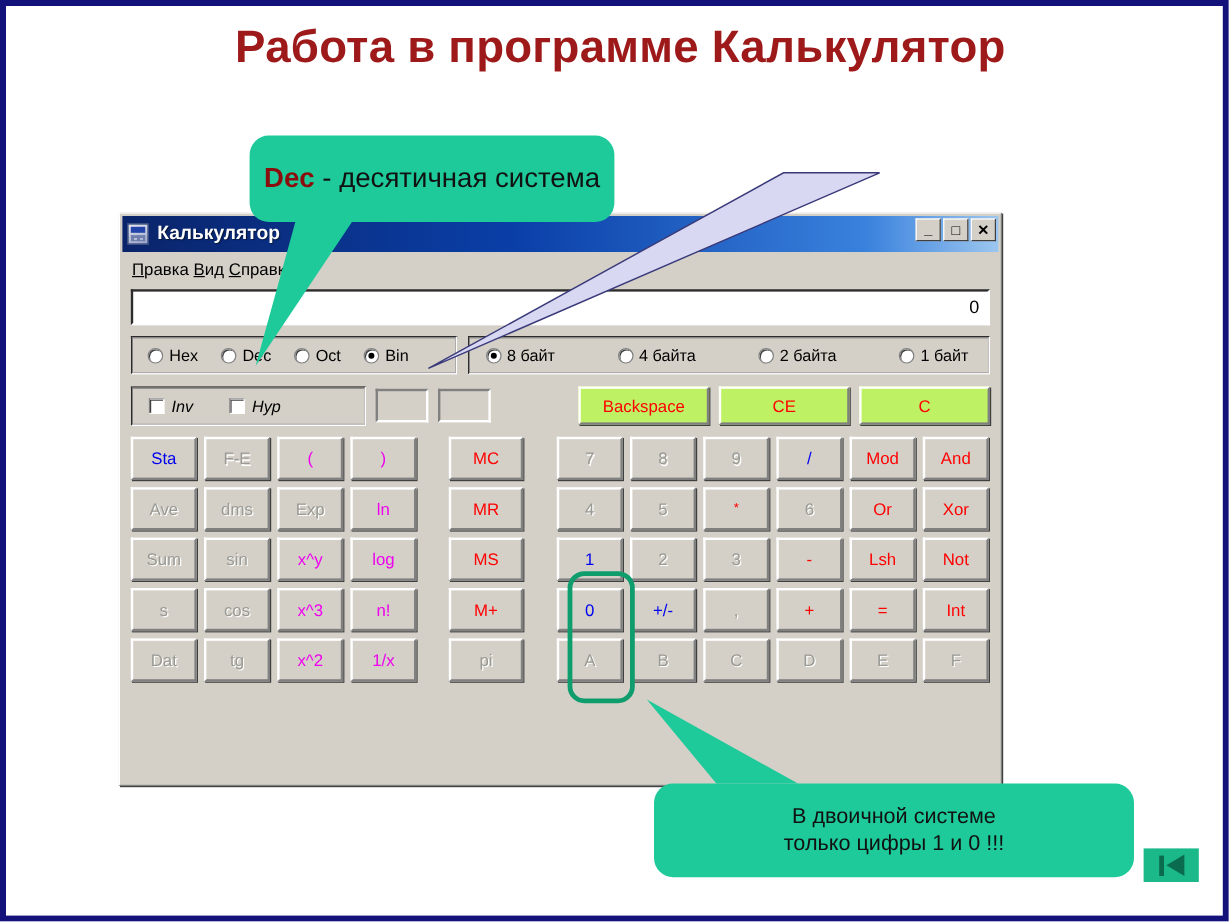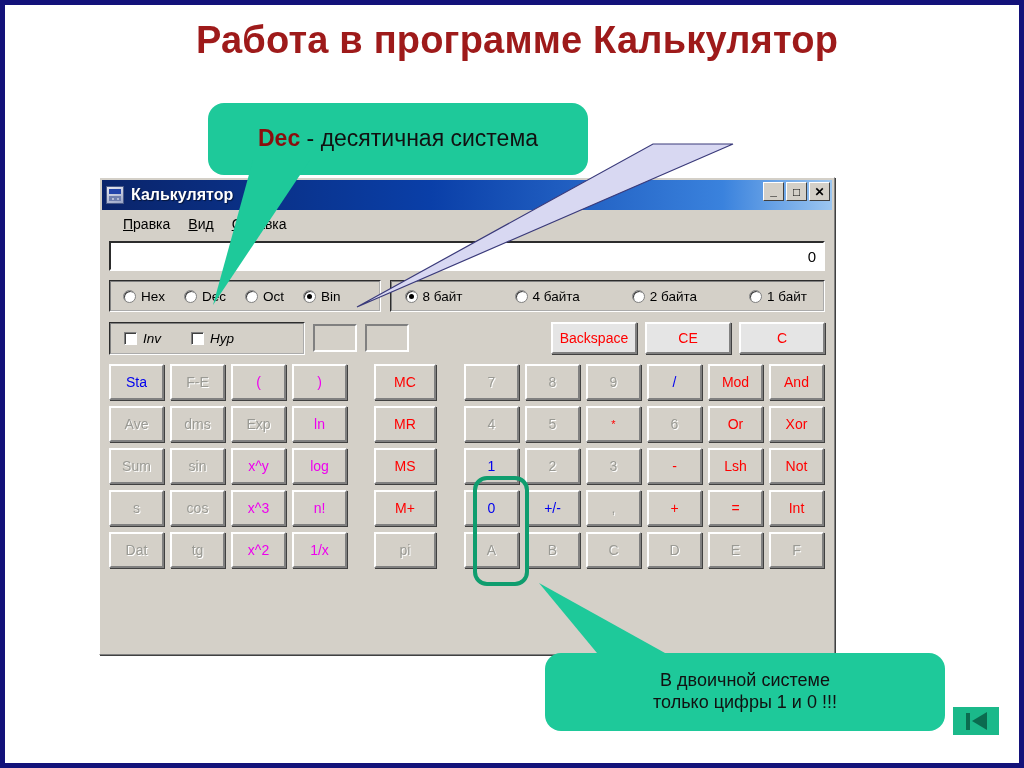--- a/index.html
+++ b/index.html
@@ -105,24 +105,24 @@
     left: 0; top: 0; right: 0; bottom: 0;
     display: flex; align-items: center; justify-content: center;
     font-size: 12px; color: #000; line-height: 1;
     font-family: "Liberation Sans", sans-serif;
     font-weight: bold;
   }
   .tb-btn.min .glyph { align-items: flex-end; padding-bottom: 3px; }
 
   #menubar {
     height: 22px;
-    margin: 3px 3px 0 16px;
-    display: flex;
-    align-items: center;
-    gap: 18px;
+    margin: 3px 3px 0 3px;
+    display: flex;
+    align-items: center;
+    gap: 4px;
     padding-left: 7px;
     font-size: 14px;
     color: #000;
   }
   .menu-item { cursor: default; white-space: nowrap; }
   .menu-item .ul { text-decoration: underline; }
 
   #display {
     margin: 6px 9px 0 9px;
     height: 30px;
@@ -221,22 +221,22 @@
   }
   .indicator {
     width: 44px; height: 28px;
     background: #d4d0c8;
     border: 2px solid;
     border-color: #808080 #ffffff #ffffff #808080;
     box-sizing: border-box;
   }
   #midrow .spacer { flex: 1; }
   .action-btn {
-    width: 86px; height: 32px;
-    background: #e5e5e5;
+    width: 109px; height: 32px;
+    background: #bef264;
     border: 2px solid;
     border-color: #ffffff #808080 #808080 #ffffff;
     box-sizing: border-box;
     display: flex; align-items: center; justify-content: center;
     font-size: 14px;
     color: #ff0000;
     cursor: default;
     box-shadow: 1px 1px 0 #404040;
   }
 
@@ -293,22 +293,22 @@
     z-index: 20;
     display: flex;
     flex-direction: column;
     align-items: center;
     justify-content: center;
     text-align: center;
     color: #111;
     line-height: 1.2;
   }
   #callout-dec {
-    left: 203px; top: 98px;
-    width: 380px; height: 72px;
+    left: 203px; top: 108px;
+    width: 304px; height: 72px;
     font-size: 23px;
   }
   #callout-bin-note {
     left: 540px; top: 648px;
     width: 400px; height: 78px;
     font-size: 18px;
   }
   #callout-bin {
     position: absolute;
     left: 625px; top: 98px;

